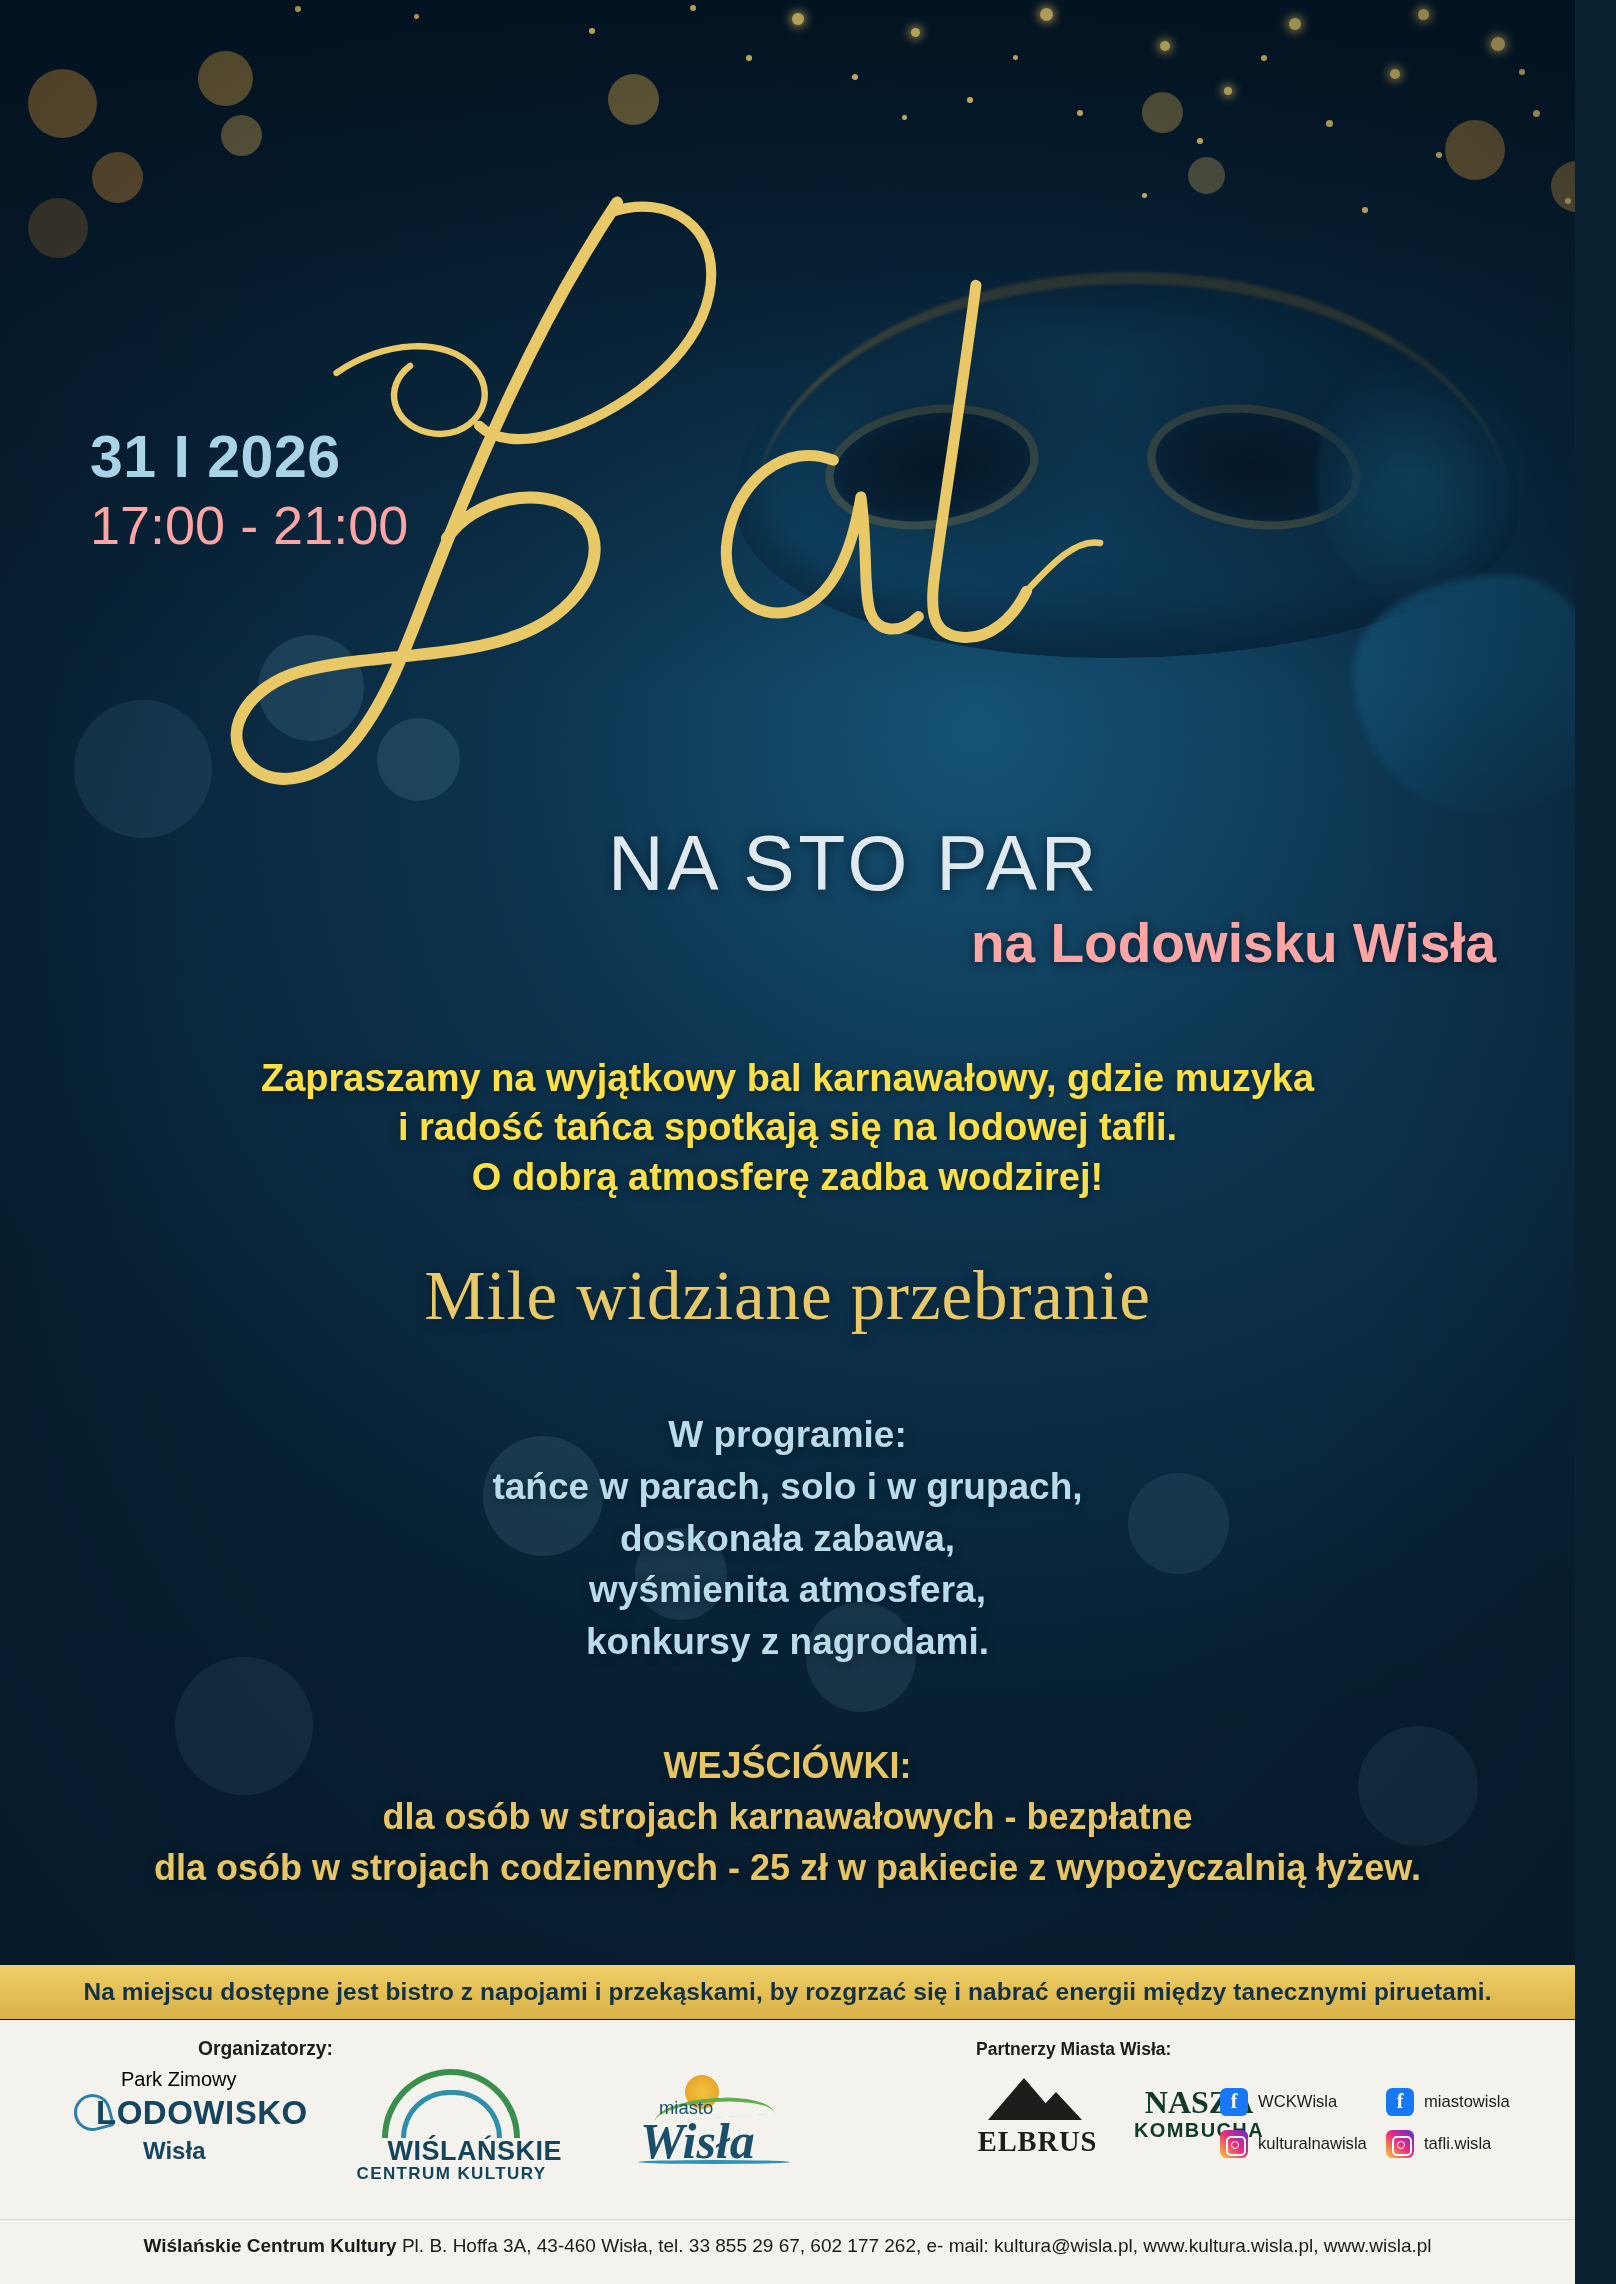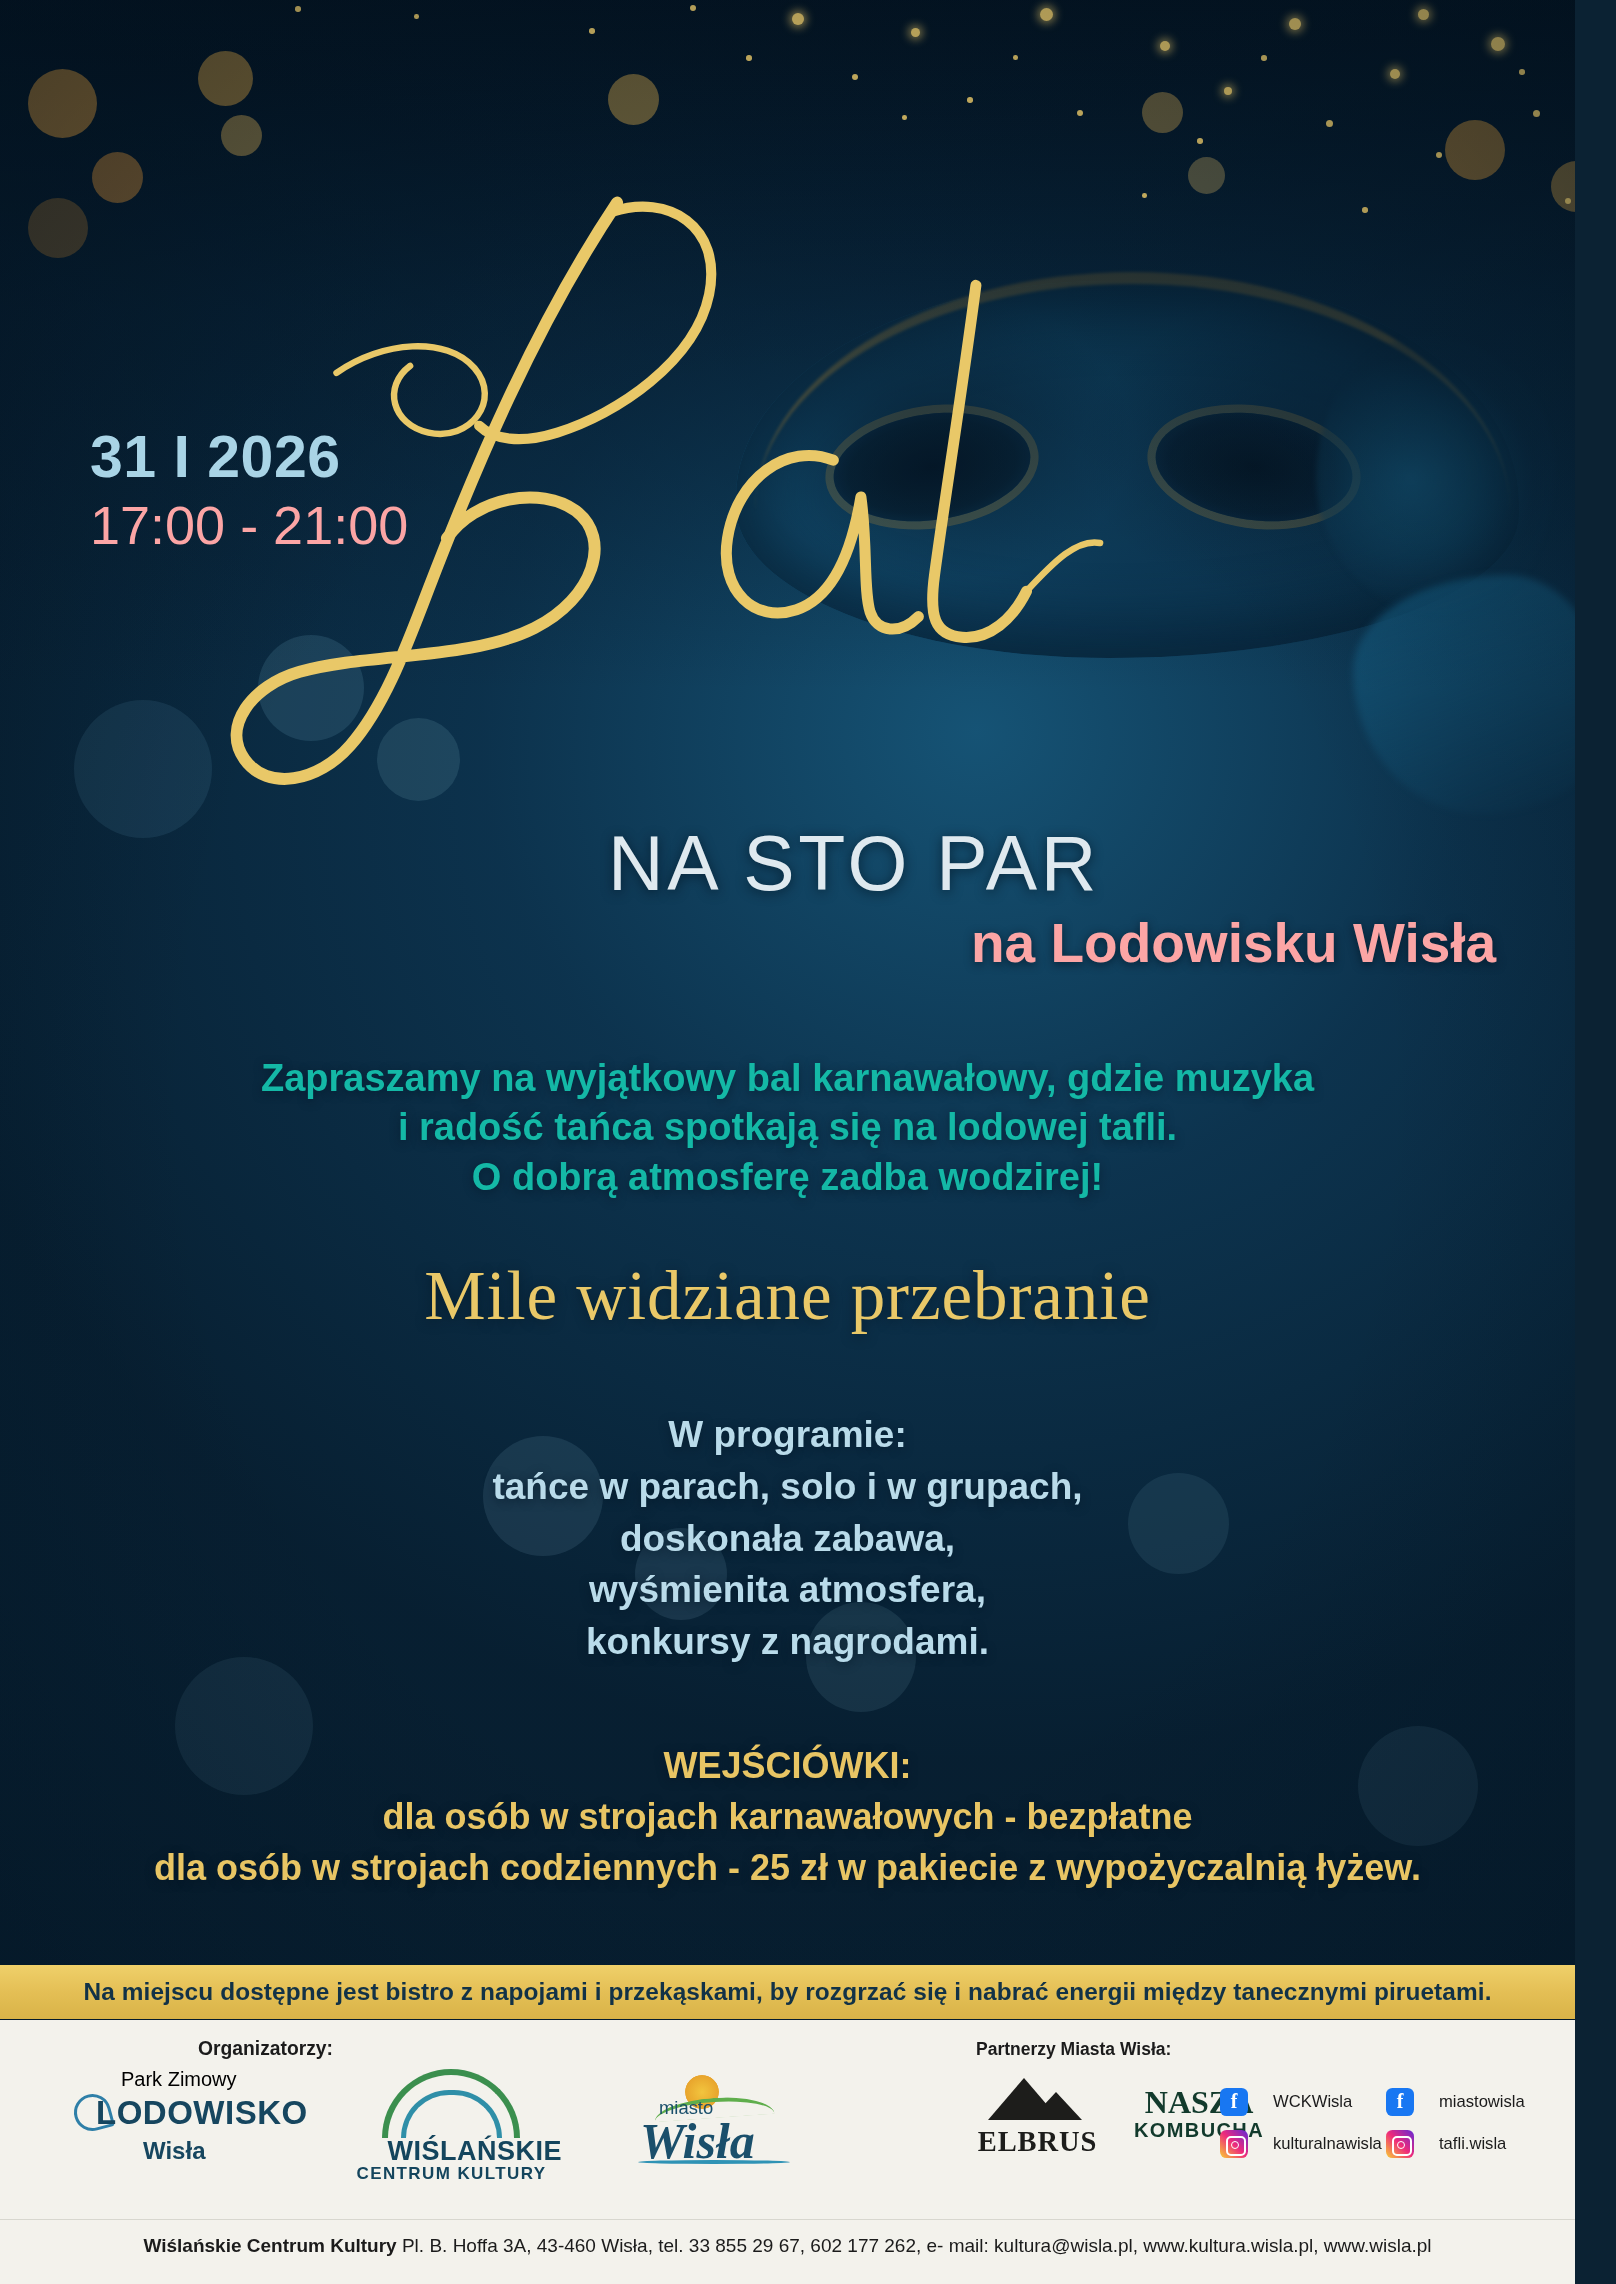--- a/index.html
+++ b/index.html
@@ -128,21 +128,21 @@
     position: absolute; left: 971px; top: 911px;
     font-size: 55px; font-weight: 700;
     color: #fca5a5;
     text-shadow: 0 1.8px 10px rgba(3,20,34,0.7);
   }
 
   .intro {
     position: absolute; left: 0; right: 0; top: 1054px;
     text-align: center;
     font-size: 38px; font-weight: 700; line-height: 1.30;
-    color: #14b8a6;
+    color: #fde047;
     text-shadow: 0 1.8px 9.2px rgba(3,20,34,0.55);
   }
 
   .headline {
     position: absolute; left: 0; right: 0; top: 1257px;
     text-align: center;
     font-family: "Liberation Serif", serif;
     font-size: 69px; font-weight: 400; letter-spacing: 0.9px;
     color: #e9c868;
     text-shadow: 0 2.3px 12px rgba(3,20,34,0.6);
@@ -280,21 +280,21 @@
   }
   .soc-ig::after {
     content: ""; position: absolute; left: 6px; top: 6px;
     width: 15.7px; height: 15.7px; border: 2.3px solid #fff; border-radius: 5px;
   }
   .soc-ig::before {
     content: ""; position: absolute; left: 10.6px; top: 10.6px;
     width: 6.4px; height: 6.4px; border: 1.8px solid #fff; border-radius: 50%;
     z-index: 2;
   }
-  .soc-txt { font-size: 16.6px; color: #1b1b1b; font-weight: 400; margin-left: 15px; }
+  .soc-txt { font-size: 16.6px; color: #1b1b1b; font-weight: 400; }
 
   .footer-rule {
     position: absolute; left: 0; right: 0; top: 2219px; height: 0.9px; background: #d8d7cf;
   }
 </style>
 </head>
 <body>
 
 <div class="poster">
 

